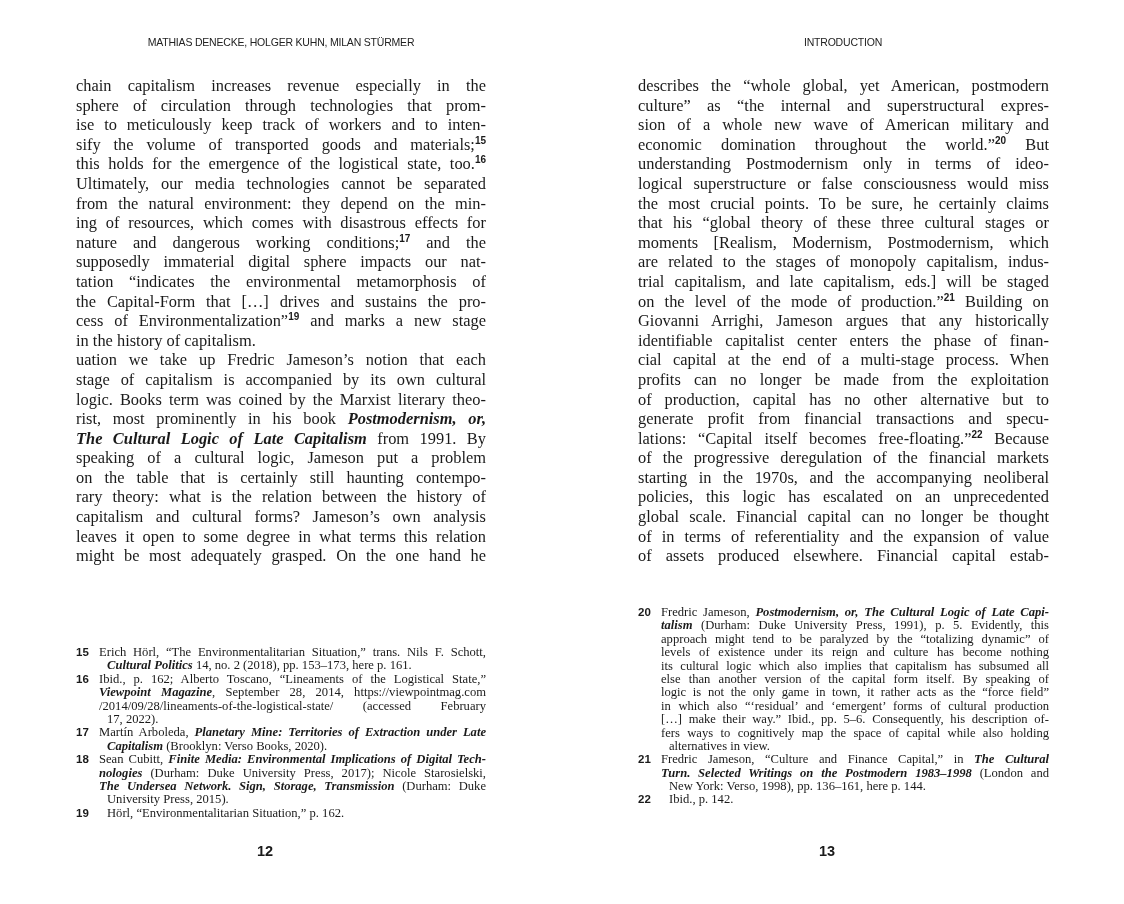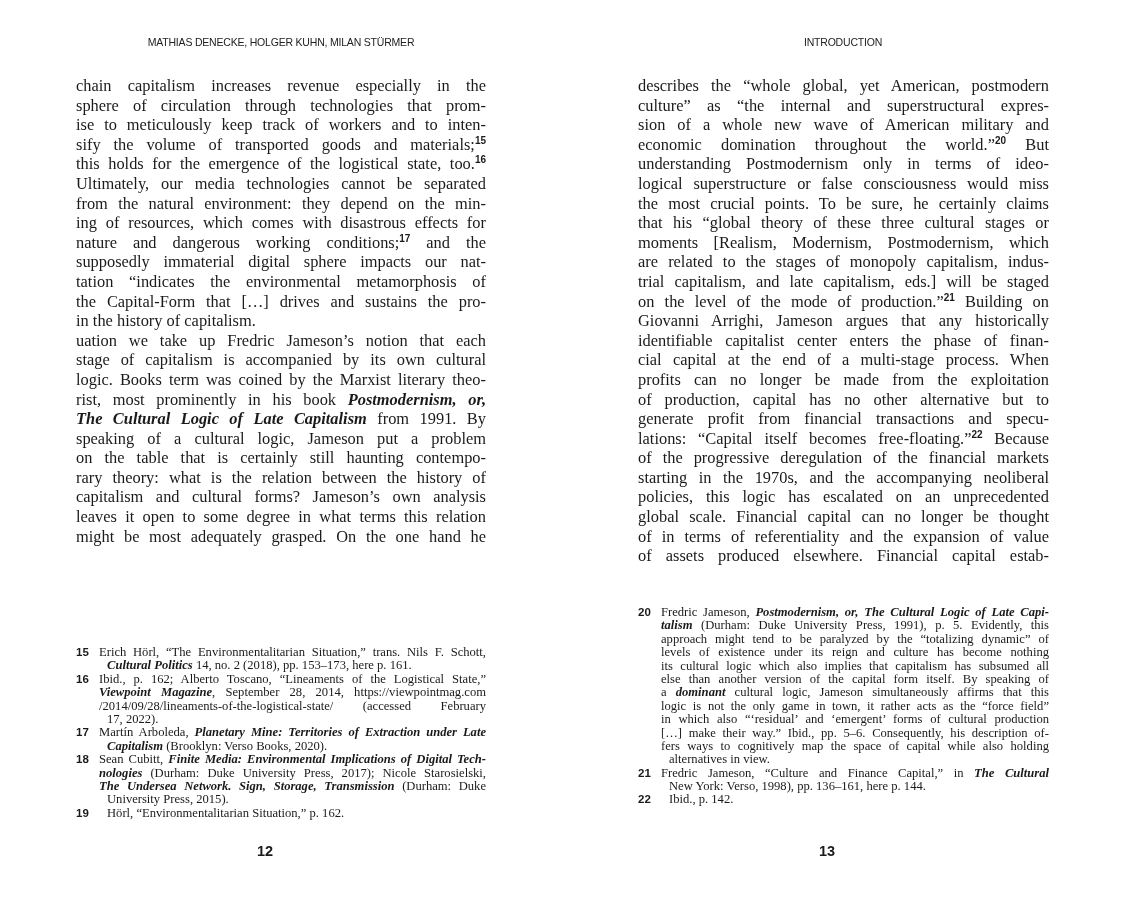--- a/index.html
+++ b/index.html
@@ -53,20 +53,21 @@
       <span class="line">ise to meticulously keep track of workers and to inten-</span>
       <span class="line">sify the volume of transported goods and materials;<sup>15</sup></span>
       <span class="line">this holds for the emergence of the logistical state, too.<sup>16</sup></span>
       <span class="line">Ultimately, our media technologies cannot be separated</span>
       <span class="line">from the natural environment: they depend on the min-</span>
       <span class="line">ing of resources, which comes with disastrous effects for</span>
       <span class="line">nature and dangerous working conditions;<sup>17</sup> and the</span>
       <span class="line">supposedly immaterial digital sphere impacts our nat-</span>
       <span class="line">tation “indicates the environmental metamorphosis of</span>
       <span class="line">the Capital-Form that […] drives and sustains the pro-</span>
+      <span class="line">cess of Environmentalization”<sup>19</sup> and marks a new stage</span>
       <span class="line last">in the history of capitalism.</span>
       <span class="line">uation we take up Fredric Jameson’s notion that each</span>
       <span class="line">stage of capitalism is accompanied by its own cultural</span>
       <span class="line">logic. Books term was coined by the Marxist literary theo-</span>
       <span class="line">rist, most prominently in his book <i>Postmodernism, or,</i></span>
       <span class="line"><i>The Cultural Logic of Late Capitalism</i> from 1991. By</span>
       <span class="line">speaking of a cultural logic, Jameson put a problem</span>
       <span class="line">on the table that is certainly still haunting contempo-</span>
       <span class="line">rary theory: what is the relation between the history of</span>
       <span class="line">capitalism and cultural forms? Jameson’s own analysis</span>
@@ -137,30 +138,30 @@
     </div>
   <div class="notes">
       <div class="note">
         <span class="note-num">20</span>
         <div class="nline">Fredric Jameson, <i>Postmodernism, or, The Cultural Logic of Late Capi-</i></div>
         <div class="nline"><i>talism</i> (Durham: Duke University Press, 1991), p. 5. Evidently, this</div>
         <div class="nline">approach might tend to be paralyzed by the “totalizing dynamic” of</div>
         <div class="nline">levels of existence under its reign and culture has become nothing</div>
         <div class="nline">its cultural logic which also implies that capitalism has subsumed all</div>
         <div class="nline">else than another version of the capital form itself. By speaking of</div>
-        <div class="nline">a <i>dominant</i> cultural logic, Jameson simultaneously affirms that this</div>
         <div class="nline">logic is not the only game in town, it rather acts as the “force field”</div>
         <div class="nline">in which also “‘residual’ and ‘emergent’ forms of cultural production</div>
         <div class="nline">[…] make their way.” Ibid., pp. 5–6. Consequently, his description of-</div>
         <div class="nline">fers ways to cognitively map the space of capital while also holding</div>
         <div class="nline last">alternatives in view.</div>
       </div>
       <div class="note">
         <span class="note-num">21</span>
         <div class="nline">Fredric Jameson, “Culture and Finance Capital,” in <i>The Cultural</i></div>
+        <div class="nline"><i>Turn. Selected Writings on the Postmodern 1983–1998</i> (London and</div>
         <div class="nline last">New York: Verso, 1998), pp. 136–161, here p. 144.</div>
       </div>
       <div class="note">
         <span class="note-num">22</span>
         <div class="nline last">Ibid., p. 142.</div>
       </div>
     </div>
   <div class="folio">13</div>
 </div>
 

